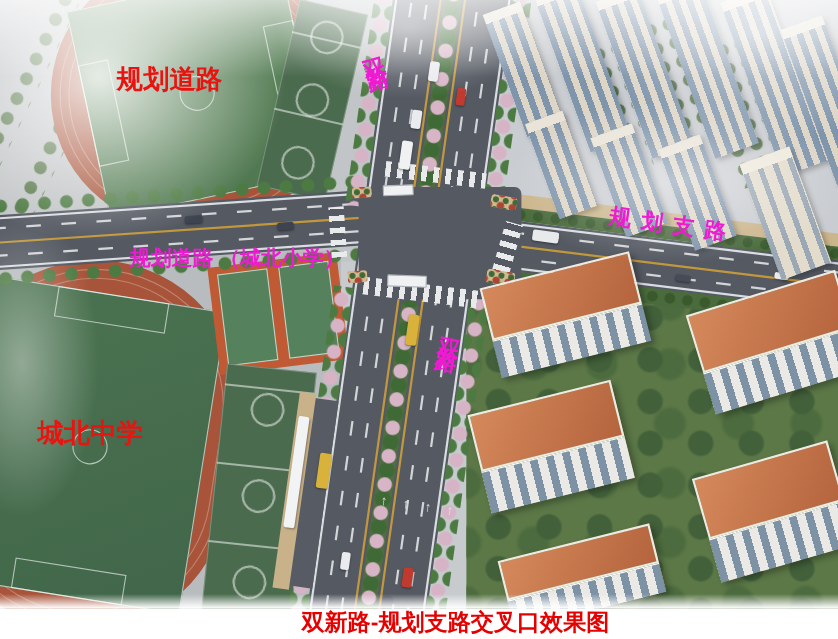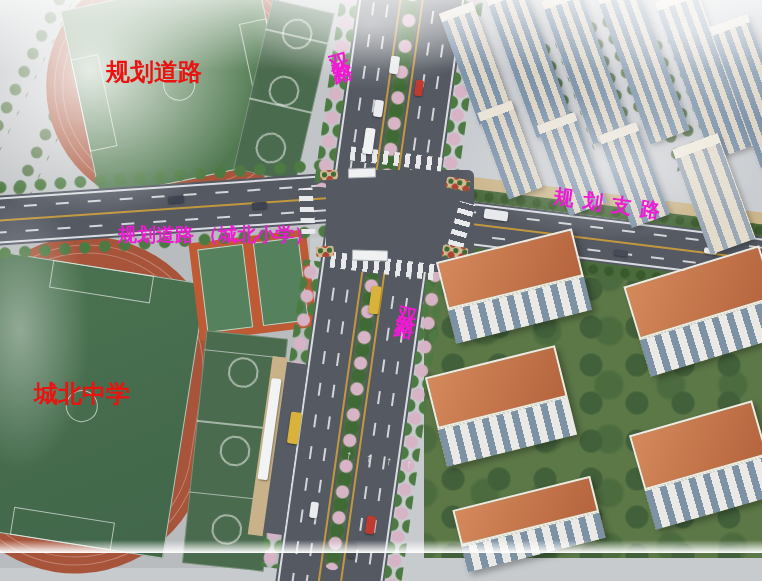--- a/index.html
+++ b/index.html
@@ -314,14 +314,17 @@
   <div class="abs haze" id="hz-top"></div>
 
   <div class="abs lbl lbl-red" id="lbl-ms">规划道路</div>
   <div class="abs lbl lbl-red" id="lbl-es">城北中学</div>
   <div class="abs lbl lbl-mag" id="lbl-west">规划道路 （城北小学）</div>
   <div class="abs lbl lbl-mag" id="lbl-branch">规划支路</div>
   <div class="abs lbl lbl-mag" id="lbl-n">双新路</div>
   <div class="abs lbl lbl-mag" id="lbl-s">双新路</div>
 
   <div class="abs" id="caption-fade"></div>
+  <div class="abs" id="caption-bar">
+    <div id="caption-text">双新路-规划支路交叉口效果图</div>
+  </div>
 
 </div>
 
 </body></html>

